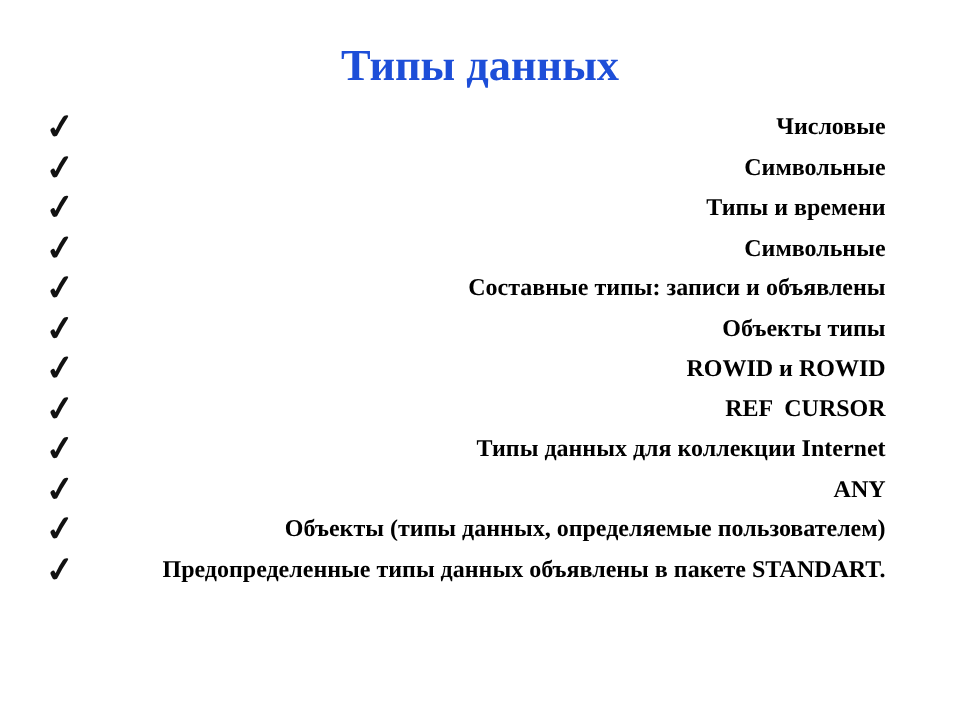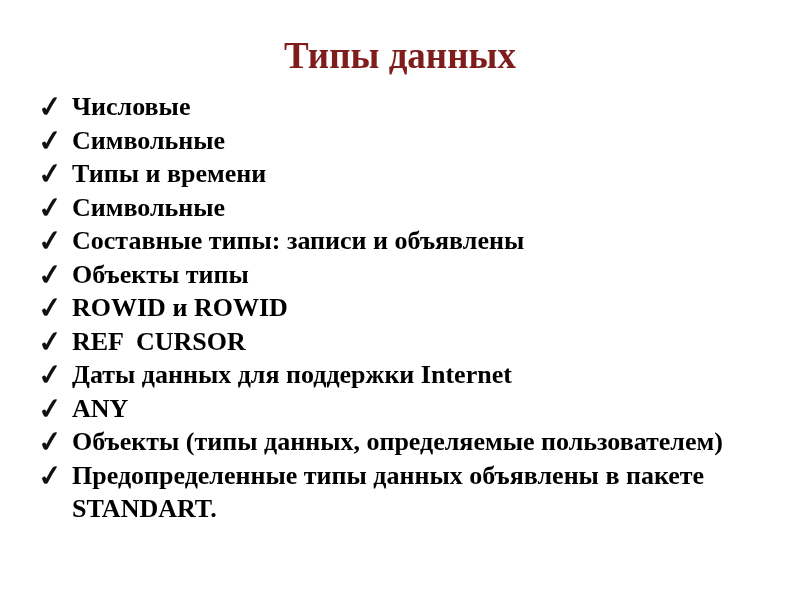--- a/index.html
+++ b/index.html
@@ -44,30 +44,31 @@
   .check {
     flex: 0 0 34px;
     width: 34px;
     font-size: 29px;
     line-height: 33.5px;
     transform: rotate(-6deg);
     color: #111111;
   }
   .item-text {
     flex: 1 1 auto;
-    font-size: 26px;
+    font-size: 20px;
     line-height: 33.5px;
     white-space: pre-wrap;
+    text-align: right;
   }
 </style>
 </head>
 <body>
 
 <div class="slide" style="background: rgb(255, 255, 255);">
-  <h1 class="slide-title" style="color: #7f1d1d;">Типы данных</h1>
+  <h1 class="slide-title" style="color: #1d4ed8;">Типы данных</h1>
 
   <ul class="items">
     <li class="item">
       <span class="check">✓</span>
       <span class="item-text">Числовые</span>
     </li>
 
     <li class="item">
       <span class="check">✓</span>
       <span class="item-text">Символьные</span>
@@ -98,21 +99,21 @@
       <span class="item-text">ROWID и ROWID</span>
     </li>
 
     <li class="item">
       <span class="check">✓</span>
       <span class="item-text">REF  CURSOR</span>
     </li>
 
     <li class="item">
       <span class="check">✓</span>
-      <span class="item-text">Даты данных для поддержки Internet</span>
+      <span class="item-text">Типы данных для коллекции Internet</span>
     </li>
 
     <li class="item">
       <span class="check">✓</span>
       <span class="item-text">ANY</span>
     </li>
 
     <li class="item">
       <span class="check">✓</span>
       <span class="item-text">Объекты (типы данных, определяемые пользователем)</span>

